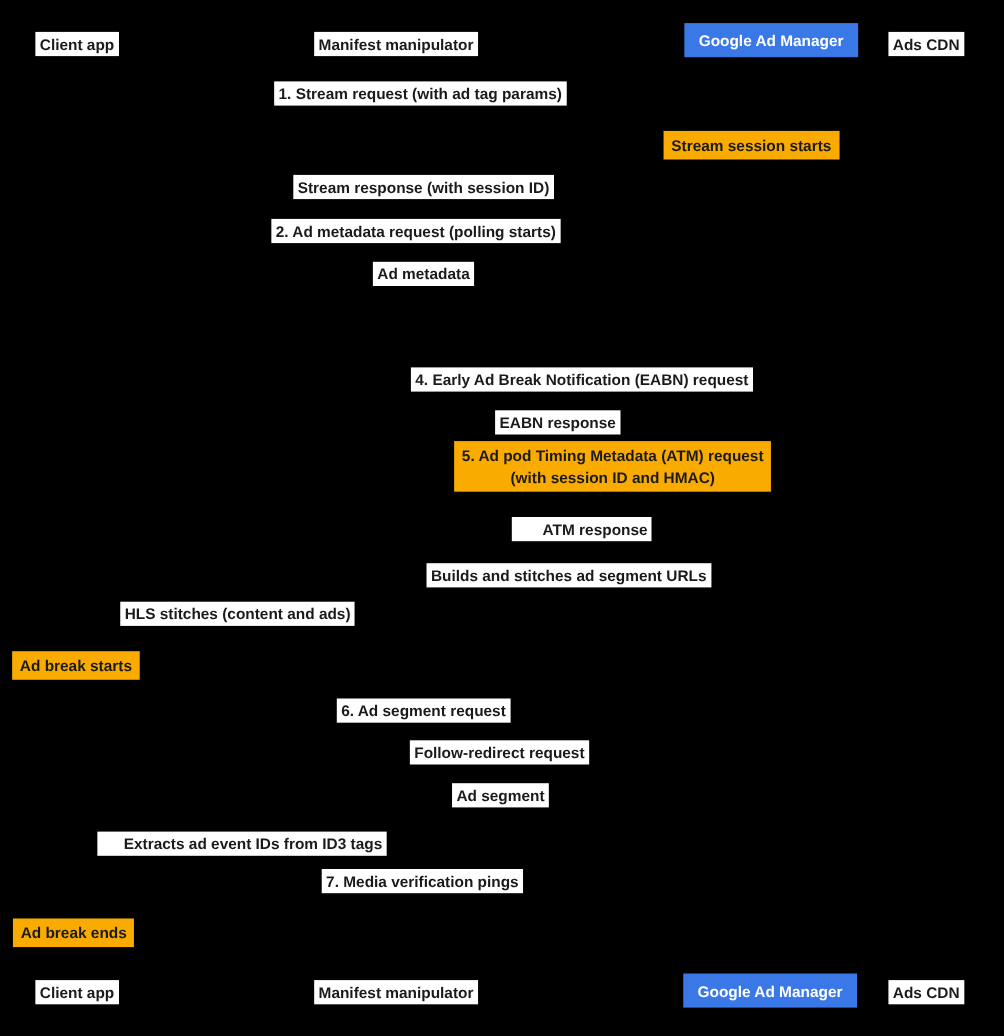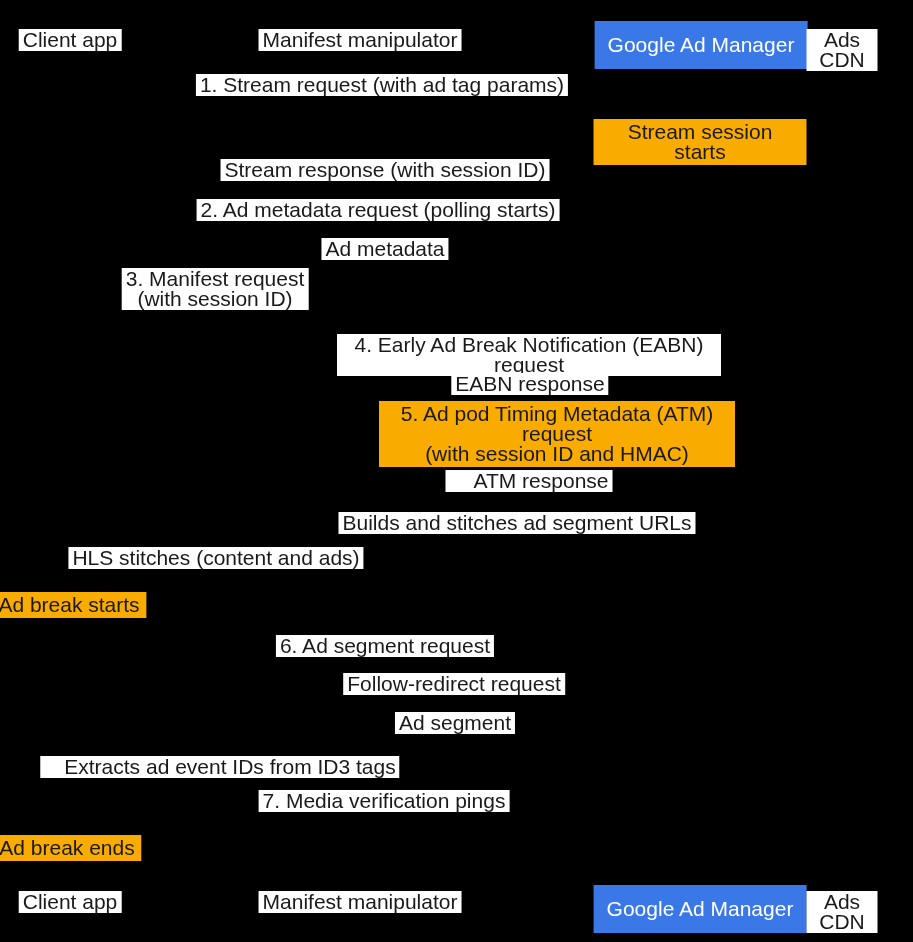--- a/index.html
+++ b/index.html
@@ -11,61 +11,60 @@
     position: relative;
     width: 913px;
     height: 942px;
     background: var(--canvas-bg, #000);
     overflow: hidden;
     font-family: "Liberation Sans", sans-serif;
   }
   .label {
     position: absolute;
     transform: translateX(-50%);
-    font-size: 21px;
+    font-size: 14px;
     line-height: 20px;
     background: var(--label-bg, #fff);
     color: var(--label-text, #1a1a1a);
     padding: 1px 4px;
     white-space: pre-line;
     text-align: center;
+    font-weight: bold;
   }
   .label.note {
     background: var(--note-bg, #f9ab00);
     color: var(--note-text, #1a1a1a);
     padding: 3px 7px;
   }
   .label.actor {
     background: var(--actor-bg, #3b78e7);
     color: var(--actor-text, #fff);
     padding: 0 13px;
-    height: 48px;
+    height: 31px;
     display: flex;
     align-items: center;
     justify-content: center;
     white-space: nowrap;
   }
 </style>
 </head>
 <body>
 
 <div id="diagram" style="width: 913px; height: 942px;">
     <div class="label plain" style="left: 70px; top: 29px;">Client app</div>
     <div class="label plain" style="left: 360px; top: 29px;">Manifest manipulator</div>
     <div class="label actor" style="left: 701px; top: 21px;">Google Ad Manager</div>
     <div class="label plain" style="left: 842px; top: 29px;">Ads CDN</div>
     <div class="label plain" style="left: 382px; top: 74px;">1. Stream request (with ad tag params)</div>
-    <div class="label note" style="left: 700px; top: 119px;">Stream session starts</div>
+    <div class="label note" style="left: 683px; top: 119px;">Stream session starts</div>
     <div class="label plain" style="left: 385px; top: 159px;">Stream response (with session ID)</div>
     <div class="label plain" style="left: 378px; top: 199px;">2. Ad metadata request (polling starts)</div>
     <div class="label plain" style="left: 385px; top: 238px;">Ad metadata</div>
-    <div class="label plain" style="left: 215px; top: 268px;">3. Manifest request
-(with session ID)</div>
     <div class="label plain" style="left: 529px; top: 334px;">4. Early Ad Break Notification (EABN) request</div>
-    <div class="label plain" style="left: 530px; top: 373px;">EABN response</div>
+    <div class="label plain" style="left: 507px; top: 373px;">EABN response</div>
     <div class="label note" style="left: 557px; top: 401px;">5. Ad pod Timing Metadata (ATM) request
 (with session ID and HMAC)</div>
     <div class="label plain" style="left: 529px; top: 470px; padding-left: 28px;">ATM response</div>
     <div class="label plain" style="left: 517px; top: 512px;">Builds and stitches ad segment URLs</div>
     <div class="label plain" style="left: 216px; top: 547px;">HLS stitches (content and ads)</div>
     <div class="label note" style="left: 69px; top: 592px;">Ad break starts</div>
     <div class="label plain" style="left: 385px; top: 635px;">6. Ad segment request</div>
     <div class="label plain" style="left: 454px; top: 673px;">Follow-redirect request</div>
     <div class="label plain" style="left: 455px; top: 712px;">Ad segment</div>
     <div class="label plain" style="left: 220px; top: 756px; padding-left: 24px;">Extracts ad event IDs from ID3 tags</div>

